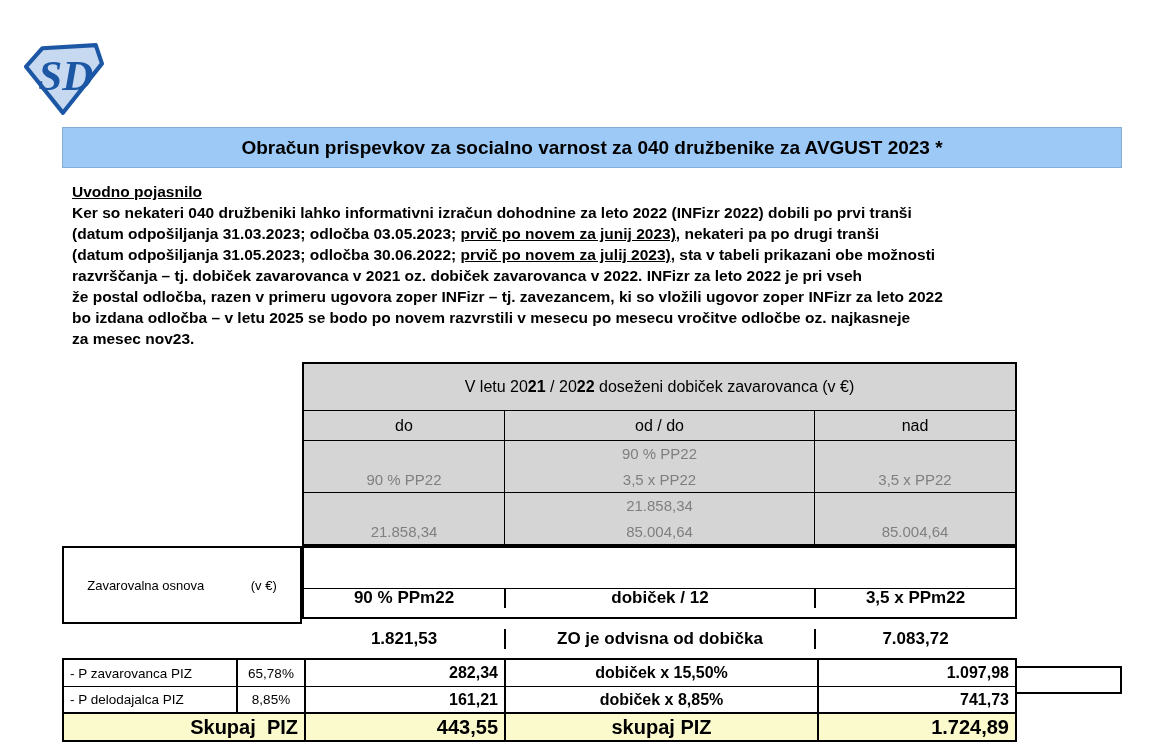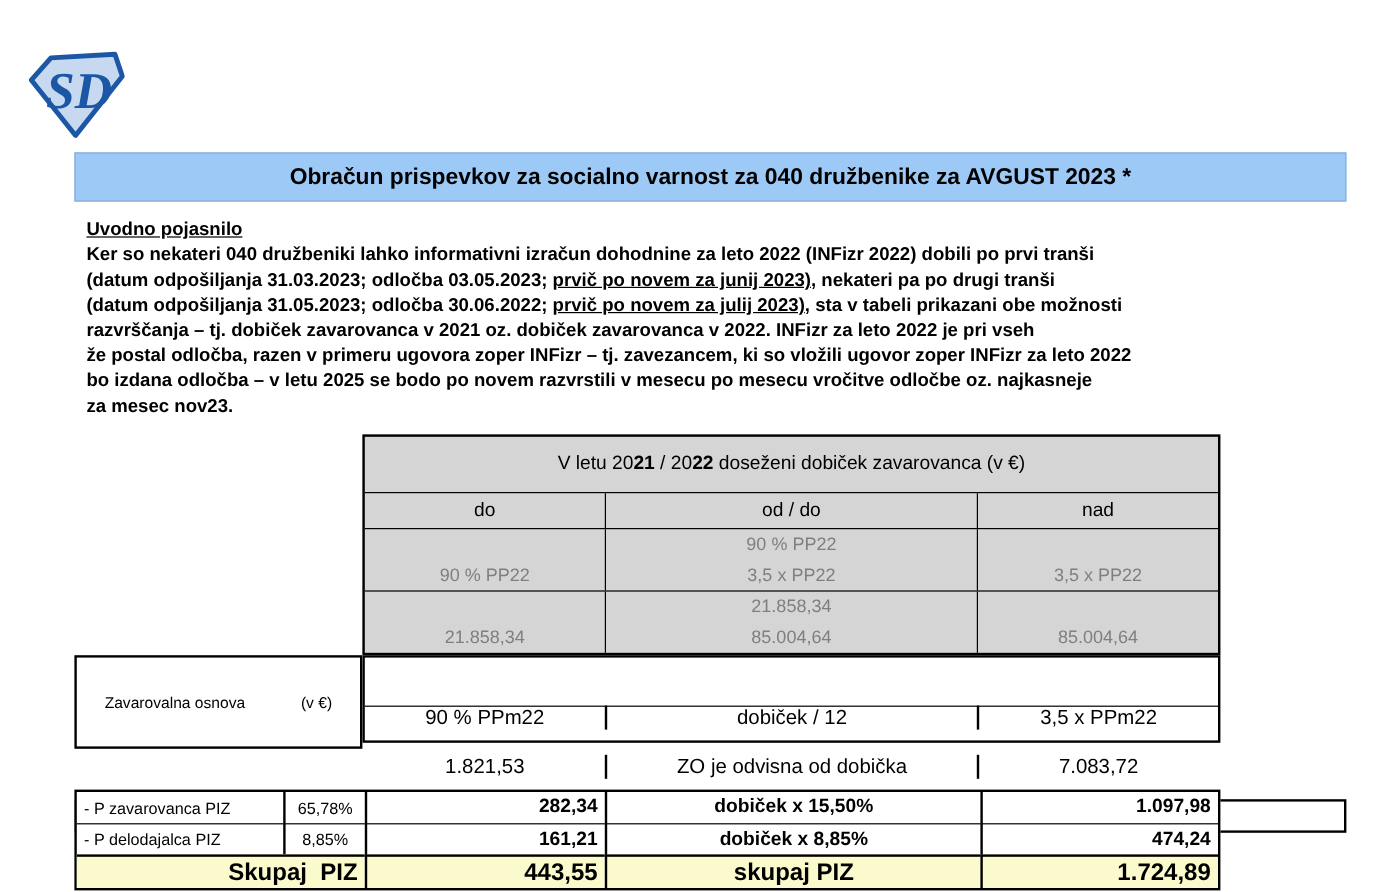--- a/index.html
+++ b/index.html
@@ -49,21 +49,21 @@
   
   .base-box{
     left:302px;top:546px;width:715px;height:73px;background:#fff;border:2px solid #000;
     display:flex;flex-direction:column;
   }
   .base-row{display:grid;grid-template-columns:200px 310px 201px;flex:0 0 auto;}
   .base-row.r1{height:40px;}
   .base-row.r2{height:29px;border-top:1px solid #000;}
   .base-row .bcell{
     border-left:2px solid #000;display:flex;align-items:center;justify-content:center;
-    font-size:17px;font-weight:normal;margin-top:40px;
+    font-size:17px;font-weight:bold;margin-top:40px;
   }
   .base-row .bcell.first{border-left:none;}
   
   .base-label{
     left:62px;top:546px;width:240px;height:78px;border:2px solid #000;background:#fff;
     display:flex;flex-direction:row;justify-content:space-around;align-items:center;
     font-size:13px;padding:4px 0;
   }
   
   .piz-title{
@@ -166,21 +166,21 @@
     <div class="pcell first small lab">- P zavarovanca PIZ</div>
     <div class="pcell small ctr">65,78%</div>
     <div class="pcell bold rgt">282,34</div>
     <div class="pcell bold ctr">dobiček x 15,50%</div>
     <div class="pcell bold rgt">1.097,98</div>
 
     <div class="pcell first small lab bt1">- P delodajalca PIZ</div>
     <div class="pcell small ctr bt1">8,85%</div>
     <div class="pcell bold rgt bt1">161,21</div>
     <div class="pcell bold ctr bt1">dobiček x 8,85%</div>
-    <div class="pcell bold rgt bt1">474,24</div>
+    <div class="pcell bold rgt bt1">741,73</div>
 
     <div class="pcell first total merge rgt bt2">Skupaj  PIZ</div>
     <div class="pcell total rgt bt2">443,55</div>
     <div class="pcell total ctr bt2">skupaj PIZ</div>
     <div class="pcell total rgt bt2">1.724,89</div>
   </div>
 
 </div>
 
 </body></html>

